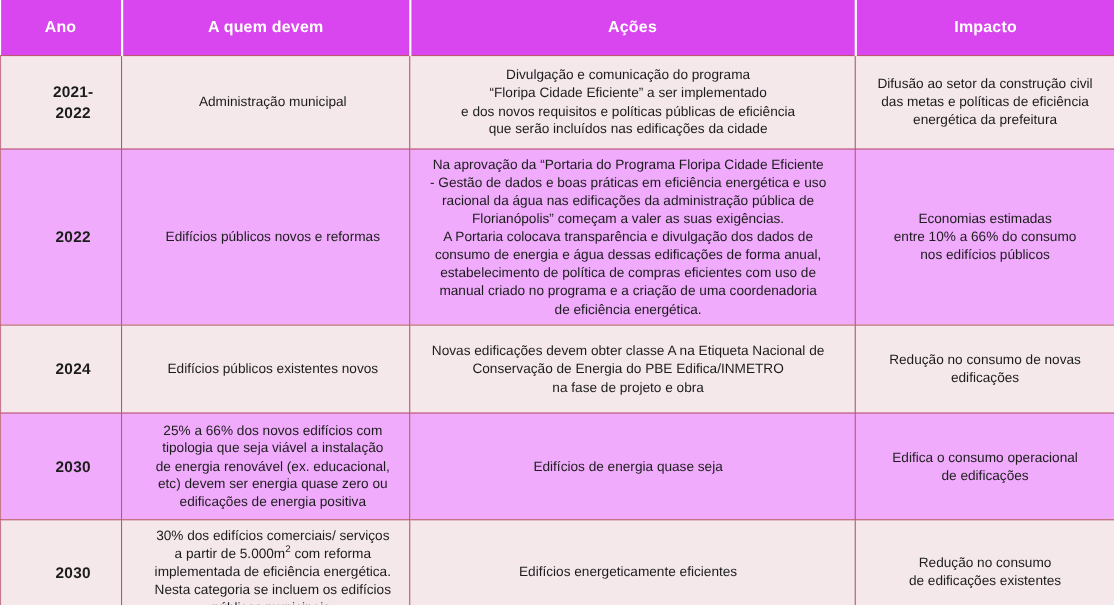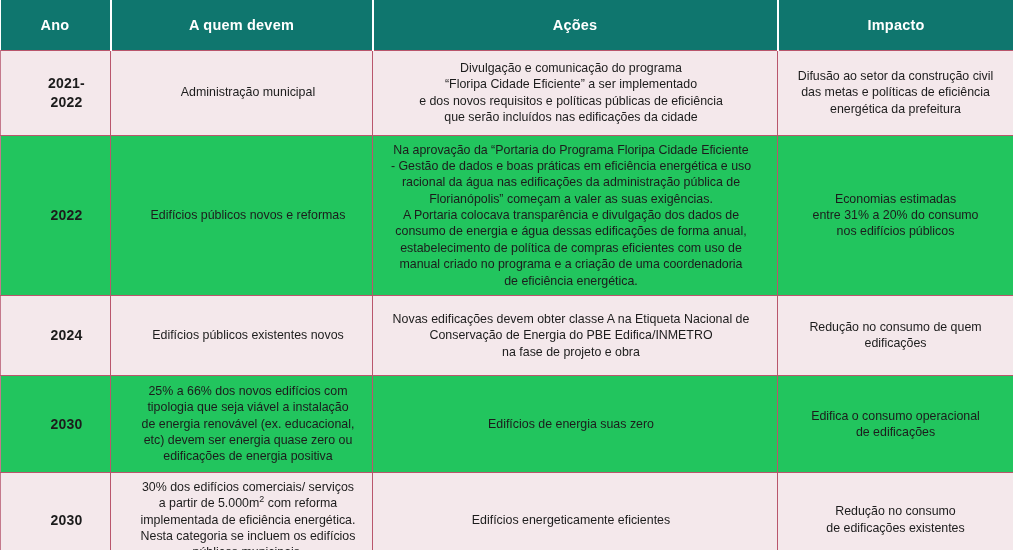--- a/index.html
+++ b/index.html
@@ -96,24 +96,24 @@
   
   tbody tr.r1 { height: 85px; }
   tbody tr.r2 { height: 148px; }
   tbody tr.r3 { height: 80px; }
   tbody tr.r4 { height: 97px; }
   tbody tr.r5 { height: 90px; }
 
   sup { font-size: 0.72em; vertical-align: super; line-height: 0; }
 </style>
 <style>
-    thead th { background: #0f766e; color: #ffffff; }
+    thead th { background: #d946ef; color: #ffffff; }
     tbody td { border-color: #b9566c; color: #1c1c1c; }
     tbody tr.shade-dark td  { background: #f4e8eb; }
-    tbody tr.shade-light td { background: #22c55e; }
+    tbody tr.shade-light td { background: #f0abfc; }
   </style></head>
 <body>
 
 <div class="table-wrap">
   <table class="roadmap">
     <colgroup>
       <col class="w-ano">
       <col class="w-quem">
       <col class="w-acoes">
       <col class="w-impacto">
@@ -161,56 +161,56 @@
 racional da água nas edificações da administração pública de
 Florianópolis” começam a valer as suas exigências.
 A Portaria colocava transparência e divulgação dos dados de
 consumo de energia e água dessas edificações de forma anual,
 estabelecimento de política de compras eficientes com uso de
 manual criado no programa e a criação de uma coordenadoria
 de eficiência energética.</span>
           </td>
         <td class="cell-impacto">
             <span class="cell-text">Economias estimadas
-entre 31% a 20% do consumo
+entre 10% a 66% do consumo
 nos edifícios públicos</span>
           </td>
       </tr>
 
       <tr class="r3 shade-dark">
         <td class="cell-ano">
             <span class="cell-text">2024</span>
           </td>
         <td class="cell-quem">
             <span class="cell-text">Edifícios públicos existentes novos</span>
           </td>
         <td class="cell-acoes">
             <span class="cell-text">Novas edificações devem obter classe A na Etiqueta Nacional de
 Conservação de Energia do PBE Edifica/INMETRO
 na fase de projeto e obra</span>
           </td>
         <td class="cell-impacto">
-            <span class="cell-text">Redução no consumo de quem
+            <span class="cell-text">Redução no consumo de novas
 edificações</span>
           </td>
       </tr>
 
       <tr class="r4 shade-light">
         <td class="cell-ano">
             <span class="cell-text">2030</span>
           </td>
         <td class="cell-quem">
             <span class="cell-text">25% a 66% dos novos edifícios com
 tipologia que seja viável a instalação
 de energia renovável (ex. educacional,
 etc) devem ser energia quase zero ou
 edificações de energia positiva</span>
           </td>
         <td class="cell-acoes">
-            <span class="cell-text">Edifícios de energia suas zero</span>
+            <span class="cell-text">Edifícios de energia quase seja</span>
           </td>
         <td class="cell-impacto">
             <span class="cell-text">Edifica o consumo operacional
 de edificações</span>
           </td>
       </tr>
 
       <tr class="r5 shade-dark">
         <td class="cell-ano">
             <span class="cell-text">2030</span>

